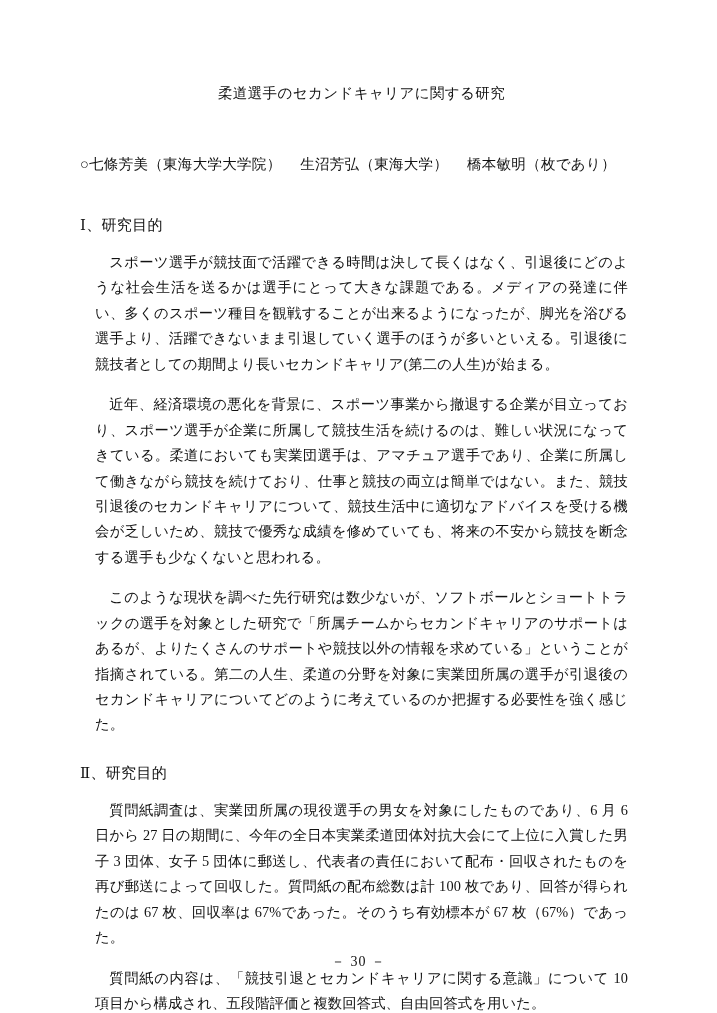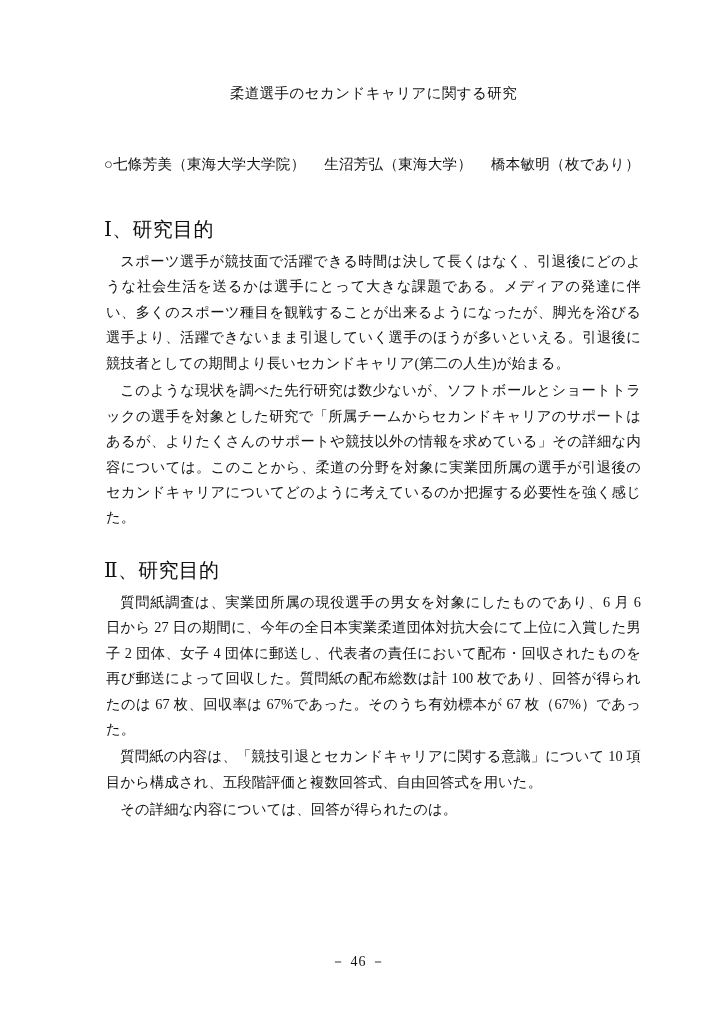--- a/index.html
+++ b/index.html
@@ -14,48 +14,48 @@
     color: #111111;
     position: relative;
     overflow: hidden;
   }
   .page {
     position: absolute;
     left: 0; top: 0;
     width: 717px;
     height: 1013px;
     box-sizing: border-box;
-    padding: 84px 74px 40px 104px;
+    padding: 84px 74px 40px 80px;
   }
   .doc-title {
     text-align: center;
     font-size: 14.5px;
     letter-spacing: 0.4px;
     margin: 0 0 52px 0;
     font-weight: normal;
   }
   .authors {
     font-size: 14.5px;
     margin: 0 0 42px 0;
     letter-spacing: 0.3px;
     white-space: pre;
   }
   .section-heading {
-    font-size: 20px;
+    font-size: 15px;
     margin: 0 0 6px 0;
     letter-spacing: 0.3px;
     font-weight: normal;
   }
   .section-block {
     margin-bottom: 26px;
   }
   p.para {
     font-size: 14.3px;
     line-height: 1.78;
-    margin: 2px;
+    margin: 15px;
     text-align: justify;
     text-justify: inter-ideograph;
     text-indent: 1em;
     letter-spacing: 0.15px;
   }
   p.para + p.para {
     margin-top: 0;
   }
   .pagenum {
     position: absolute;
@@ -72,25 +72,26 @@
 
 <div class="page">
 
   <h1 class="doc-title">柔道選手のセカンドキャリアに関する研究</h1>
 
   <div class="authors">○七條芳美（東海大学大学院）　 生沼芳弘（東海大学）　 橋本敏明（枚であり）</div>
 
   <div class="section-block">
     <div class="section-heading">Ⅰ、研究目的</div>
     <p class="para">スポーツ選手が競技面で活躍できる時間は決して長くはなく、引退後にどのような社会生活を送るかは選手にとって大きな課題である。メディアの発達に伴い、多くのスポーツ種目を観戦することが出来るようになったが、脚光を浴びる選手より、活躍できないまま引退していく選手のほうが多いといえる。引退後に競技者としての期間より長いセカンドキャリア(第二の人生)が始まる。</p>
-    <p class="para">このような現状を調べた先行研究は数少ないが、ソフトボールとショートトラックの選手を対象とした研究で「所属チームからセカンドキャリアのサポートはあるが、よりたくさんのサポートや競技以外の情報を求めている」その詳細な内容については。このことから、柔道の分野を対象に実業団所属の選手が引退後のセカンドキャリアについてどのように考えているのか把握する必要性を強く感じた。</p>
+    <p class="para">近年、経済環境の悪化を背景に、スポーツ事業から撤退する企業が目立っており、スポーツ選手が企業に所属して競技生活を続けるのは、難しい状況になってきている。柔道においても実業団選手は、アマチュア選手であり、企業に所属して働きながら競技を続けており、仕事と競技の両立は簡単ではない。また、競技引退後のセカンドキャリアについて、競技生活中に適切なアドバイスを受ける機会が乏しいため、競技で優秀な成績を修めていても、将来の不安から競技を断念する選手も少なくないと思われる。</p>
+    <p class="para">このような現状を調べた先行研究は数少ないが、ソフトボールとショートトラックの選手を対象とした研究で「所属チームからセカンドキャリアのサポートはあるが、よりたくさんのサポートや競技以外の情報を求めている」ということが指摘されている。第二の人生、柔道の分野を対象に実業団所属の選手が引退後のセカンドキャリアについてどのように考えているのか把握する必要性を強く感じた。</p>
   </div>
 
   <div class="section-block">
     <div class="section-heading">Ⅱ、研究目的</div>
-    <p class="para">質問紙調査は、実業団所属の現役選手の男女を対象にしたものであり、6 月 6 日から 27 日の期間に、今年の全日本実業柔道団体対抗大会にて上位に入賞した男子 2 団体、女子 4 団体に郵送し、代表者の責任において配布・回収されたものを再び郵送によって回収した。質問紙の配布総数は計 100 枚であり、回答が得られたのは 67 枚、回収率は 67%であった。そのうち有効標本が 67 枚（67%）であった。</p>
+    <p class="para">質問紙調査は、実業団所属の現役選手の男女を対象にしたものであり、6 月 6 日から 27 日の期間に、今年の全日本実業柔道団体対抗大会にて上位に入賞した男子 3 団体、女子 5 団体に郵送し、代表者の責任において配布・回収されたものを再び郵送によって回収した。質問紙の配布総数は計 100 枚であり、回答が得られたのは 67 枚、回収率は 67%であった。そのうち有効標本が 67 枚（67%）であった。</p>
     <p class="para">質問紙の内容は、「競技引退とセカンドキャリアに関する意識」について 10 項目から構成され、五段階評価と複数回答式、自由回答式を用いた。</p>
     <p class="para">その詳細な内容については、回答が得られたのは。</p>
   </div>
 
-  <div class="pagenum">－ 46 －</div>
+  <div class="pagenum">－ 30 －</div>
 
 </div>
 
 </body></html>

